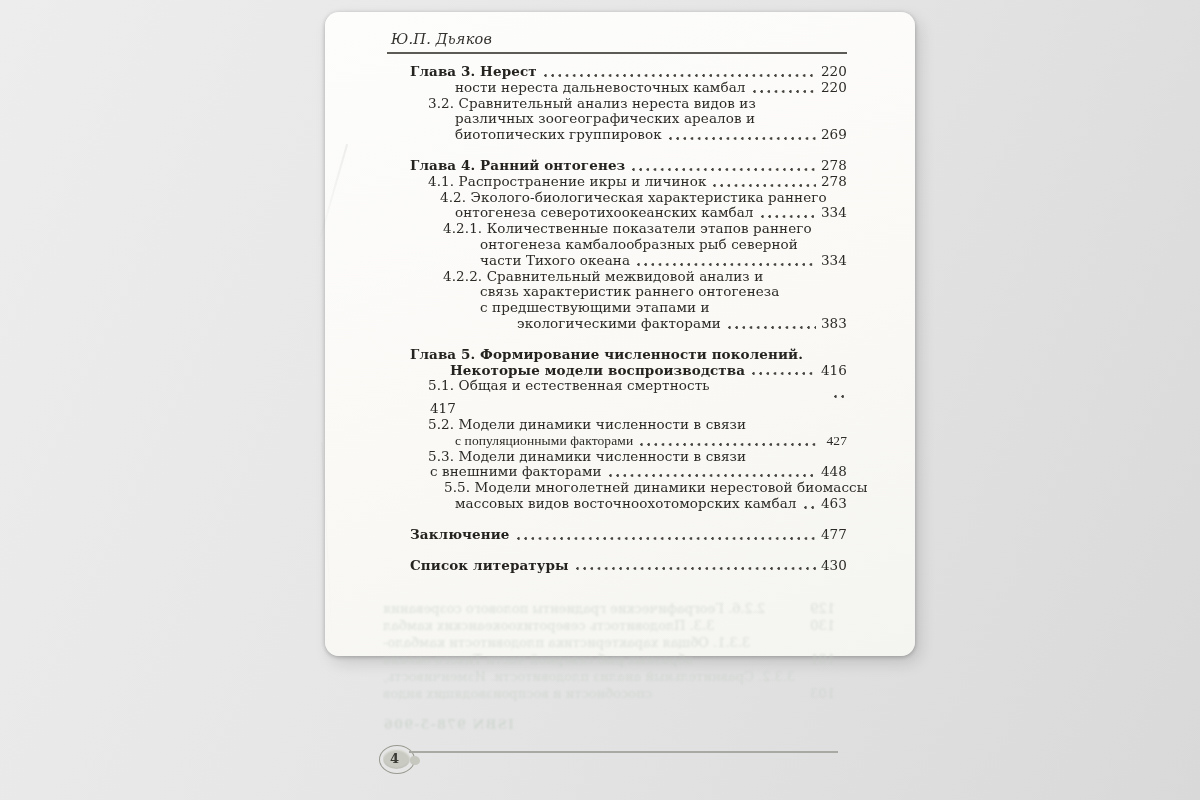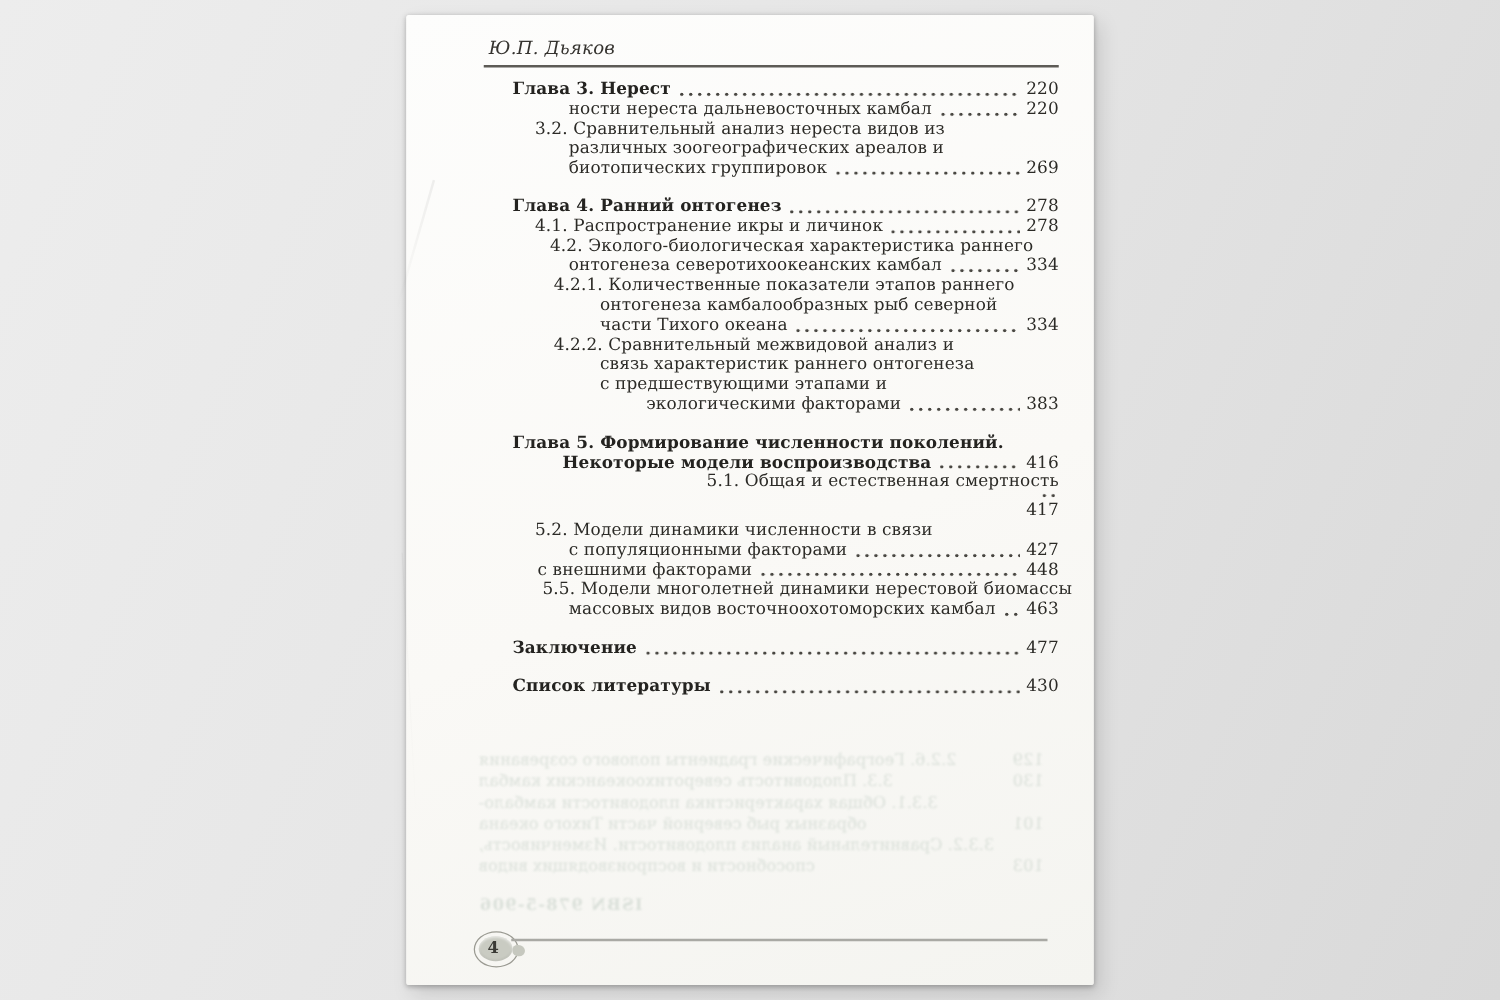--- a/index.html
+++ b/index.html
@@ -3,24 +3,25 @@
 <meta charset="utf-8">
 <style>
   html,body{margin:0;padding:0;}
   body{
     width:1200px;height:800px;overflow:hidden;
     background:linear-gradient(115deg,#ededed 0%,#e6e6e6 45%,#d9d9d9 100%);
     font-family:"DejaVu Serif","Liberation Serif",serif;
   }
   .stage{position:relative;width:1200px;height:800px;}
   .page{
-    position:absolute;left:325px;top:12px;width:550px;height:776px;
+    position:absolute;left:325px;top:12px;width:550px;height:644px;
     background:linear-gradient(160deg,#fdfdfc 0%,#faf9f6 55%,#f4f4f0 100%);
     box-shadow:0 1px 4px rgba(0,0,0,.25), 5px 7px 16px rgba(0,0,0,.13);
-    border-radius:2px;
+    border-radius:14px;
+    padding-left:40px;
   }
   
   .crease{position:absolute;background:linear-gradient(rgba(0,0,0,.06),rgba(0,0,0,0));pointer-events:none;}
   .crease.c1{left:6px;top:130px;width:2px;height:110px;transform:rotate(16deg);}
   .crease.c2{left:2px;top:430px;width:1px;height:220px;opacity:.5;transform:rotate(-3deg);}
 
   
   .author{
     position:absolute;left:66px;top:19px;
     font-style:italic;font-size:14.5px;color:#35332f;letter-spacing:.2px;
@@ -29,21 +30,21 @@
 
   
   .toc{
     position:absolute;left:85px;top:52px;width:437px;
     font-size:13.5px;line-height:15.8px;color:#2b2a26;letter-spacing:.1px;
   }
   .toc .entry{margin:0;}
   .toc .entry.gap{margin-bottom:15px;}
   .toc .entry.bold{font-weight:bold;color:#242320;}
   .toc .line{white-space:nowrap;}
-  .toc .lastline{display:flex;align-items:flex-end;}
+  .toc .lastline{display:flex;align-items:flex-start;}
   .toc .etext{white-space:nowrap;flex:0 0 auto;}
   .leader{
     flex:1 1 auto;min-width:10px;height:5px;align-self:flex-end;
     margin:0 3px 2px 7px;
     background-image:radial-gradient(circle at 1.5px 2.5px,#474540 1.15px,rgba(0,0,0,0) 1.5px);
     background-size:7.2px 5px;background-repeat:repeat-x;
   }
   .pnum{flex:0 0 auto;min-width:28px;text-align:right;font-weight:normal;color:#2b2a26;white-space:nowrap;}
 
   
@@ -183,35 +184,36 @@
         </div>
         <div class="entry">
           <div class="lastline" style="margin-left: 18px; flex-direction: column;">
             <span class="etext">5.1. Общая и естественная смертность</span>
             <span class="leader"></span>
             <span class="pnum">417</span>
           </div>
         </div>
         <div class="entry">
           <div class="line" style="margin-left: 18px;">5.2. Модели динамики численности в связи</div>
-          <div class="lastline" style="margin-left: 45px;">
+          <div class="lastline" style="margin-left: 45px; font-family: Liberation Serif, serif;">
             <span class="etext">с популяционными факторами</span>
             <span class="leader"></span>
             <span class="pnum">427</span>
           </div>
         </div>
         <div class="entry">
+          <div class="line" style="margin-left: 18px;">5.3. Модели динамики численности в связи</div>
           <div class="lastline" style="margin-left: 20px;">
             <span class="etext">с внешними факторами</span>
             <span class="leader"></span>
             <span class="pnum">448</span>
           </div>
         </div>
         <div class="entry gap">
-          <div class="line" style="margin-left: 24px;">5.5. Модели многолетней динамики нерестовой биомассы</div>
+          <div class="line" style="margin-left: 34px;">5.5. Модели многолетней динамики нерестовой биомассы</div>
           <div class="lastline" style="margin-left: 45px;">
             <span class="etext">массовых видов восточноохотоморских камбал</span>
             <span class="leader"></span>
             <span class="pnum">463</span>
           </div>
         </div>
         <div class="entry bold gap">
           <div class="lastline" style="margin-left: 0px;">
             <span class="etext">Заключение</span>
             <span class="leader"></span>

